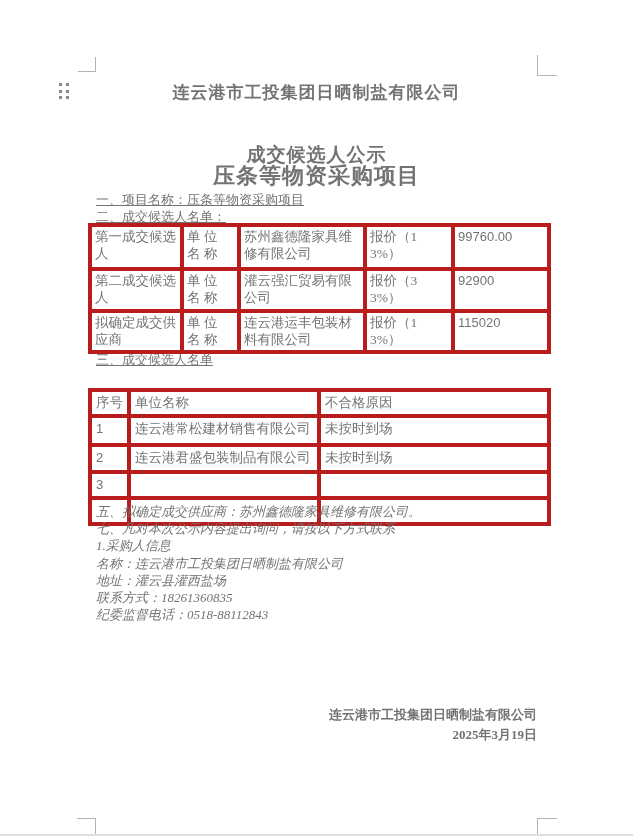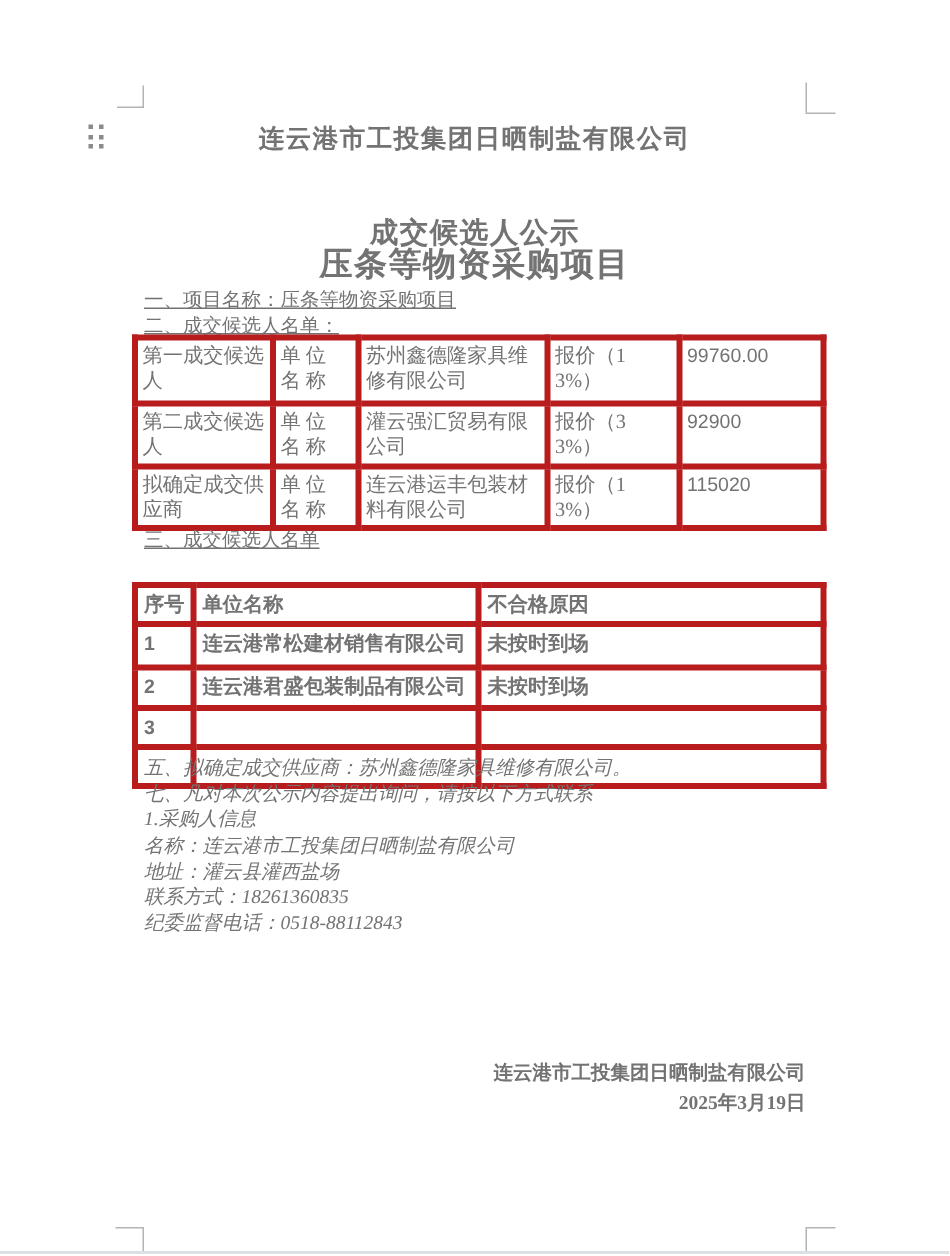--- a/index.html
+++ b/index.html
@@ -48,21 +48,21 @@
 
   .tbl1 { left:88px; top:223px; width:459px; font-size:13.5px; }
   .tbl1 td { padding:1px 3px; line-height:17px; }
   .tbl1 .c1 { width:92px; } .tbl1 .c2 { width:57px; } .tbl1 .c3 { width:126px; }
   .tbl1 .c4 { width:88px; } .tbl1 .c5 { width:96px; }
   .tbl1 .r0 td { height:38px; } .tbl1 .r1 td { height:36px; } .tbl1 .r2 td { height:35px; }
 
   .num { font-family:"Liberation Sans", sans-serif; font-size:13px; }
 
   .tbl2 { left:88px; top:388px; width:459px; font-size:13.5px; }
-  .tbl2 td, .tbl2 th { padding:3px 4px; line-height:16px;font-weight:bold; }
+  .tbl2 td, .tbl2 th { padding:3px 4px; line-height:16px; }
   .tbl2 .c1 { width:39px; } .tbl2 .c2 { width:190px; } .tbl2 .c3 { width:230px; }
   .tbl2 .hr th { height:16px; }
   .tbl2 .r0 td { height:19px; } .tbl2 .r1 td { height:17px; }
   .tbl2 .r2 td { height:16px; } .tbl2 .r3 td { height:16px; }
 
   
   .paras { position:absolute; left:96px; top:503px; width:456px;
            font-size:13px; line-height:17.2px; }
   .paras div { white-space:nowrap;font-style:italic; }
 

